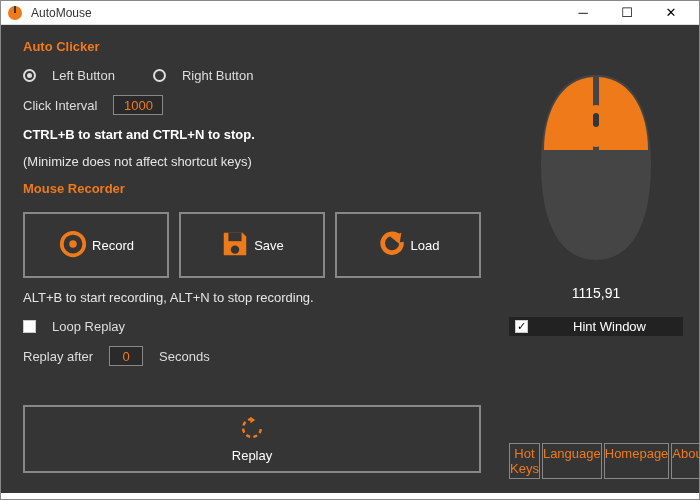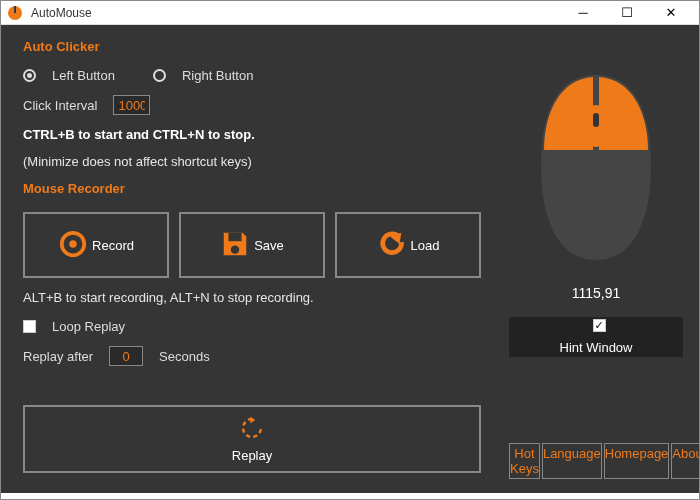--- a/index.html
+++ b/index.html
@@ -9,34 +9,34 @@
   .titlebar .app-icon { width: 16px; height: 16px; margin-right: 8px; }
   .titlebar .title { font-size: 12px; color: #333; flex: 1; }
   .titlebar .winbtn { width: 44px; height: 28px; display: flex; align-items: center; justify-content: center; cursor: pointer; font-size: 13px; font-family: Arial; }
   .content { display: flex; height: calc(100% - 30px); background: #353535; }
   .left { flex: 1; padding: 14px 18px 14px 22px; color: #ddd; font-size: 13px; display:flex; flex-direction:column; }
   .right { width: 200px; padding: 10px 16px 14px 10px; color: #ddd; display: flex; flex-direction: column; align-items: center; }
   .section-header { color: #ef7a1a; font-weight: bold; font-size: 13px; margin-bottom: 8px; }
   .row { display: flex; align-items: center; margin: 6px 0; gap: 16px; font-size: 13px; }
   .radio { width: 13px; height: 13px; border-radius: 50%; border: 2px solid #ddd; display: inline-block; position: relative; }
   .radio.selected::after { content: ""; position: absolute; width: 5px; height: 5px; border-radius: 50%; background: #ddd; top: 2px; left: 2px; }
-  .input-box { background: #2a2a2a; border: 1px solid #888; color: #ef7a1a; padding: 2px 4px; width: 37px; text-align: center; font-size: 13px; height: 20px; }
+  .input-box { background: #2a2a2a; border: 1px solid #888; color: #ef7a1a; padding: 2px 4px; width: 50px; text-align: center; font-size: 13px; height: 20px; }
   .input-box.small { width: 34px; }
   .bold { font-weight: bold; color: #fff; }
   .hint { color: #e5e5e5; font-size: 13px; }
   .btn-row { display: flex; gap: 10px; margin: 8px 0 8px 0; }
   .big-btn { flex:1; height: 66px; border: 2px solid #888; display: flex; align-items: center; justify-content: center; gap: 4px; color: #fff; font-size: 13px; cursor: pointer; }
   .big-btn svg { width: 30px; height: 30px; }
   .checkbox { width: 13px; height: 13px; border: 1px solid #ccc; display: inline-flex; align-items:center; justify-content:center; font-size:11px; line-height:11px; background:#fff; color:#000; }
   .checkbox.checked::after { content:"✓"; }
   .replay-btn { height: 68px; border: 2px solid #888; display: flex; flex-direction: column; align-items: center; justify-content: center; gap: 4px; color: #fff; cursor: pointer; margin-top: auto; margin-bottom: 6px; }
   .replay-btn svg { width: 26px; height: 26px; }
   .mouse-graphic { width: 140px; margin-top: 30px; }
   .coords { color: #fff; font-size: 14px; margin-top: 16px; }
-  .hint-row { width: 100%; display: flex; align-items: center; margin-top: 16px; background: #222; gap: 8px; padding: 2px 0; flex-direction: column; }
+  .hint-row { width: 100%; display: flex; align-items: center; margin-top: 16px; background: #222; gap: 8px; padding: 2px 0; }
   .hint-row .hw-label { flex: 1; text-align: center; font-size: 13px; color:#fff; }
   .link-list { width: 100%; margin-top: auto; display: flex; gap: 2px; }
   .link-item { border: 1px solid #888; color: #ef7a1a; text-align: center; font-size: 13px; padding: 2px 0; cursor: pointer; }
 </style>
 </head>
 <body>
 
 <div class="window">
   <div class="titlebar">
     <span class="app-icon">

